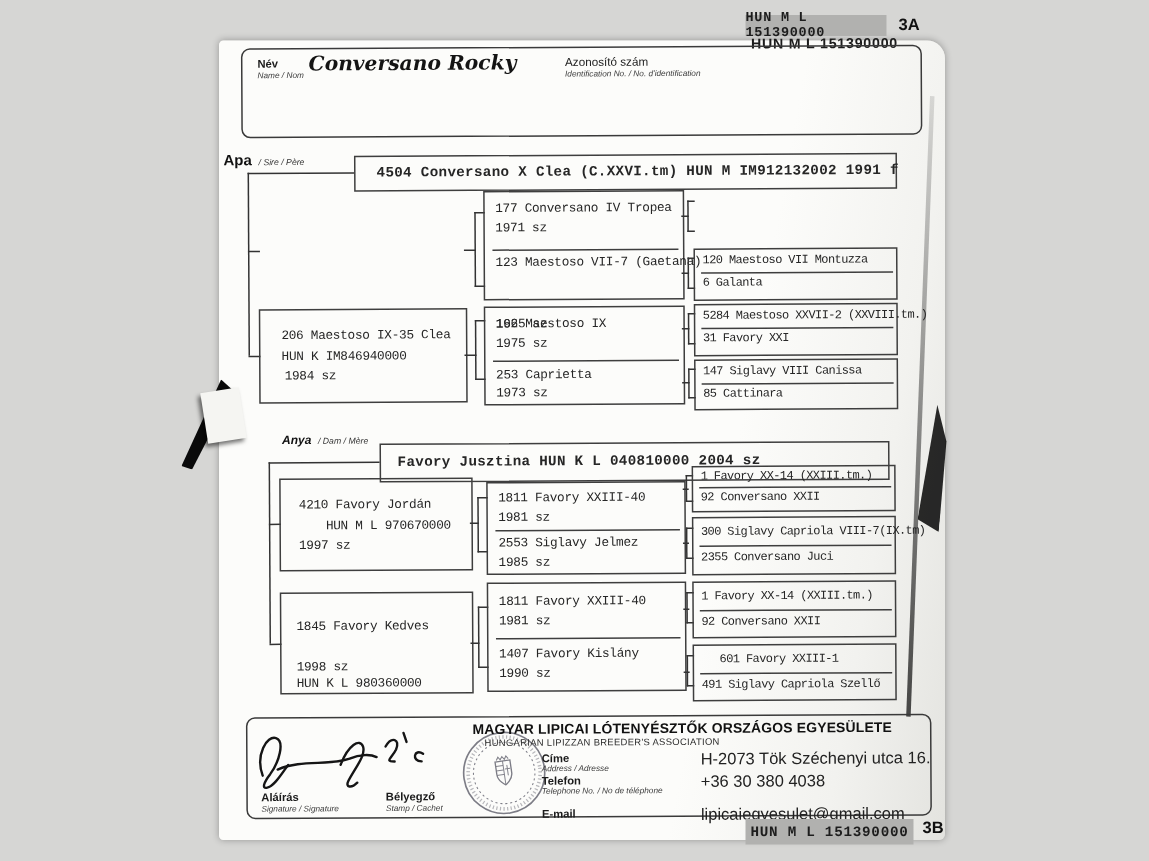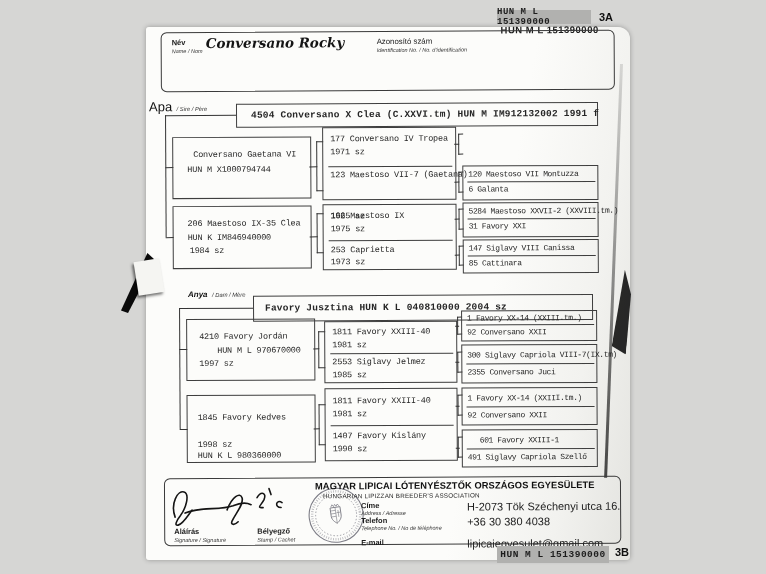--- a/index.html
+++ b/index.html
@@ -60,37 +60,33 @@
     <div class="pb rbox" style="left:162px;top:31px;width:452px;height:58px;">
       <div class="lbl" style="left:10px;top:5px;">Név</div>
       <div class="sub" style="left:10px;top:15px;">Name / Nom</div>
       <div class="e script" style="left:44px;top:2px;">Conversano Rocky</div>
       <div class="lbl" style="left:215px;top:5px;font-weight:normal;font-size:7.8px;">Azonosító szám</div>
       <div class="sub" style="left:215px;top:15px;">Identification No. / No. d'identification</div>
       <div class="e mono m85" style="left:215px;top:28px;"></div>
     </div>
 
     <div class="abs" style="left:150px;top:96px;">
-      <span class="e" style="position:static;font-size:13px;font-weight:normal;color:#111;">Apa</span>
+      <span class="e" style="position:static;font-size:10px;font-weight:bold;color:#111;">Apa</span>
       <span style="font-size:5.8px;font-style:italic;color:#333;">/ Sire / Père</span>
     </div>
 
     <div class="pb" style="left:237px;top:103px;width:360px;height:22px;">
       <div class="e mono mainline" style="left:14px;top:0;line-height:22px;">4504 Conversano X Clea (C.XXVI.tm) HUN M IM912132002 1991 f</div>
     </div>
 
     <div class="ln" style="left:166px;top:114px;width:71px;height:1px;"></div>
     <div class="ln" style="left:166px;top:114px;width:1px;height:122px;"></div>
     <div class="ln" style="left:166px;top:166px;width:8px;height:1px;"></div>
     <div class="ln" style="left:166px;top:236px;width:8px;height:1px;"></div>
 
-    <div class="pb" style="left:173px;top:136px;width:137px;height:60px;">
-      <div class="e mono m85" style="left:20px;top:12px;">Conversano Gaetana VI</div>
-      <div class="e mono m85" style="left:14px;top:27px;">HUN M X1000794744</div>
-    </div>
     <div class="pb" style="left:173px;top:205px;width:137px;height:61px;">
       <div class="e mono m85" style="left:14px;top:12px;">206 Maestoso IX-35 Clea</div>
       <div class="e mono m85" style="left:14px;top:26px;">HUN K IM846940000</div>
       <div class="e mono m85" style="left:16px;top:39px;">1984 sz</div>
     </div>
 
     <div class="ln" style="left:310px;top:166px;width:8px;height:1px;"></div>
     <div class="ln" style="left:317px;top:141px;width:1px;height:50px;"></div>
     <div class="ln" style="left:317px;top:141px;width:7px;height:1px;"></div>
     <div class="ln" style="left:317px;top:190px;width:7px;height:1px;"></div>

